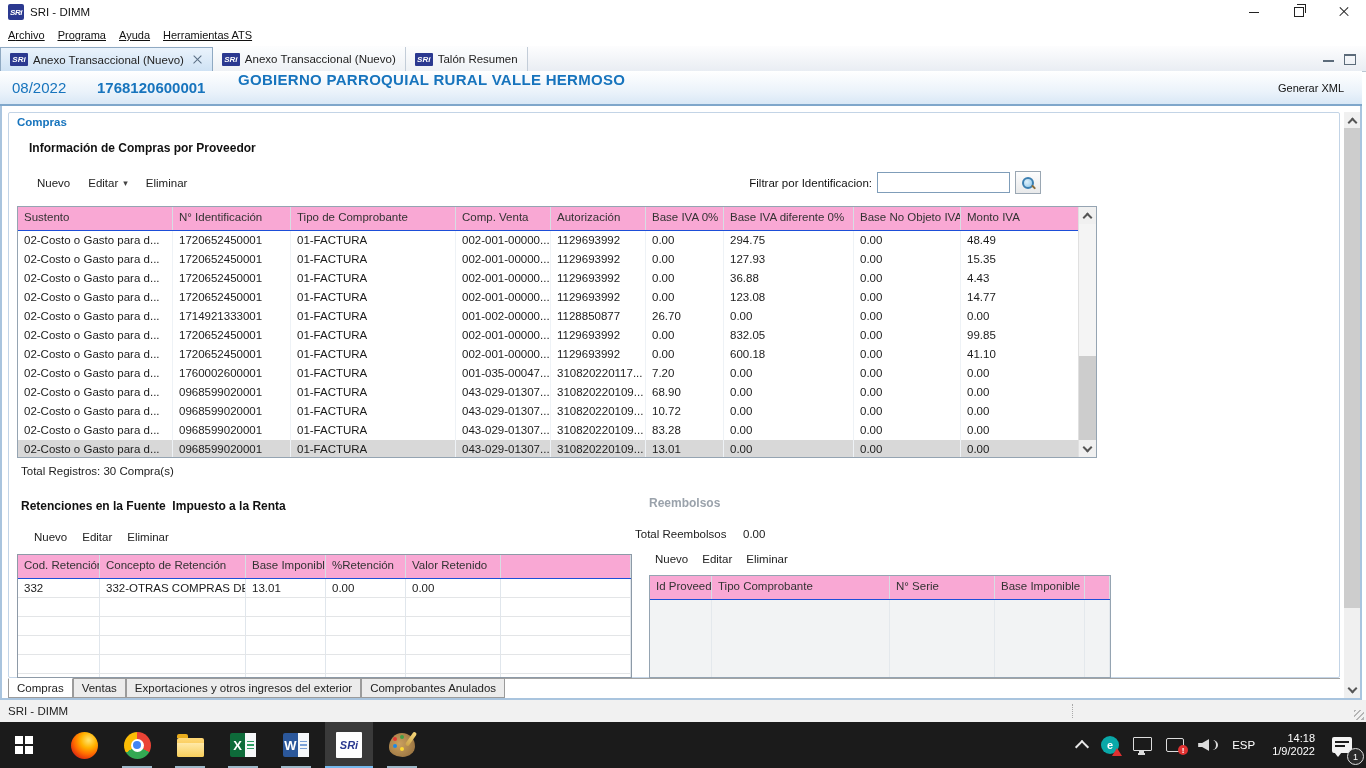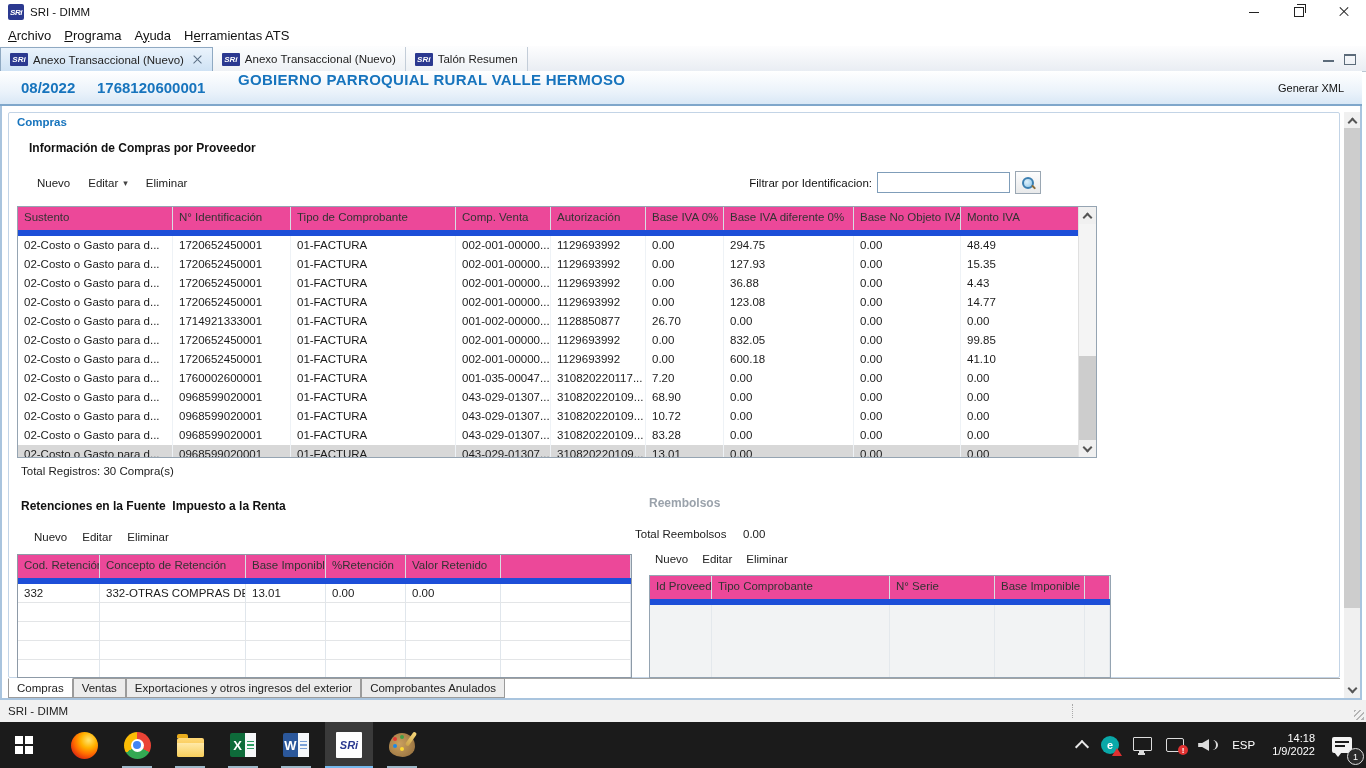--- a/index.html
+++ b/index.html
@@ -16,21 +16,21 @@
   .wbtn{width:45px;height:24px;display:flex;align-items:center;justify-content:center;}
   .glyph-min{width:10px;height:1px;background:#222;display:block;}
   .glyph-restore{position:relative;width:8px;height:8px;border:1px solid #222;background:#fff;display:block;}
   .glyph-restore::before{content:"";position:absolute;left:2px;top:-4px;width:8px;height:8px;border:1px solid #222;border-bottom:none;border-left:none;}
   .xbars{position:relative;width:10px;height:10px;display:block;}
   .xbars i{position:absolute;left:-1px;top:4px;width:12px;height:1.2px;background:#222;}
   .xbars .x1{transform:rotate(45deg);} .xbars .x2{transform:rotate(-45deg);}
 
   
   .menubar{position:absolute;left:0;top:24px;width:1366px;height:22px;background:#fff;display:flex;align-items:center;padding-left:8px;box-sizing:border-box;}
-  .menu-item{font-size:13px;color:#111;padding:3px 9px 3px 0;margin-right:4px;cursor:default;}
+  .menu-item{font-size:11px;color:#111;padding:3px 9px 3px 0;margin-right:4px;cursor:default;text-decoration:underline;}
   .u{text-decoration:underline;}
 
   
   .tabbar{position:absolute;left:0;top:46px;width:1366px;height:25px;
           background:linear-gradient(#fdfdfe,#e9edf3);border-bottom:1px solid #b9c6d2;display:flex;align-items:flex-end;}
   .tab{height:24px;display:flex;align-items:center;padding:0 9px;box-sizing:border-box;
        border-right:1px solid #c3cdd8;background:linear-gradient(#fcfdfe,#eef1f5);font-size:11.5px;color:#222;}
   .tab.active{background:linear-gradient(#eaf3fc,#cfe2f4);border:1px solid #8fa9c2;border-bottom:none;}
   .tab-logo{width:18px;height:13px;background:#2b3990;border-radius:1px;color:#fff;font-size:8px;font-weight:bold;
             font-style:italic;display:flex;align-items:center;justify-content:center;margin-right:5px;flex:0 0 auto;}
@@ -38,21 +38,21 @@
   .tab-close i{position:absolute;left:0;top:5px;width:11px;height:1.2px;background:#5a6e84;}
   .tab-close .x1{transform:rotate(45deg);} .tab-close .x2{transform:rotate(-45deg);}
   .view-btns{margin-left:auto;display:flex;align-items:center;gap:10px;padding:0 10px 6px 0;}
   .vmin{width:11px;height:3px;border-bottom:2px solid #5c6b7a;}
   .vmax{width:10px;height:8px;border:1px solid #5c6b7a;border-top:2px solid #5c6b7a;}
 
   
   .app-frame{position:absolute;left:0;top:71px;width:1362px;height:629px;border:2px solid #a9c4de;border-top:none;box-sizing:border-box;background:#fff;}
   .pagehead{position:absolute;left:0;top:71px;width:1362px;height:35px;
             background:linear-gradient(#ffffff,#eaf2fa 65%,#d9e8f6);border-bottom:2px solid #7fa7cb;box-sizing:border-box;}
-  .ph-period{position:absolute;left:12px;top:8px;font-size:15px;font-weight:bold;color:#1774bd;margin-left:9px;}
+  .ph-period{position:absolute;left:12px;top:8px;font-size:15px;font-weight:normal;color:#1774bd;}
   .ph-ruc{position:absolute;left:97px;top:8px;font-size:15px;font-weight:bold;color:#1774bd;}
   .ph-entity{position:absolute;left:238px;top:0;font-size:15px;font-weight:bold;color:#1774bd;letter-spacing:0.3px;}
   .ph-action{position:absolute;right:18px;top:11px;font-size:11px;color:#111;cursor:default;}
 
   
   .form-box{position:absolute;left:8px;top:112px;width:1332px;height:566px;border:1px solid #c3d4e6;border-radius:2px;background:#fff;box-sizing:border-box;}
   .section-label{position:absolute;left:8px;top:3px;font-size:11.5px;font-weight:bold;color:#1774bd;}
   .box-title{position:absolute;left:20px;top:28px;font-size:12px;font-weight:bold;color:#111;}
   .toolbar{position:absolute;display:flex;align-items:center;gap:18px;font-size:11.5px;color:#222;}
   .tbtn{cursor:default;display:flex;align-items:center;gap:5px;}
@@ -62,21 +62,21 @@
   .filter-label{font-size:11.5px;color:#111;}
   .filter-input{width:125px;height:19px;border:1px solid #7f9db9;font-size:11.5px;padding:0 3px;outline:none;}
   .search-btn{width:26px;height:23px;border:1px solid #9aa7b3;background:linear-gradient(#fdfdfd,#e8e9ea);
               display:flex;align-items:center;justify-content:center;padding:0;}
   .mag{position:relative;width:14px;height:14px;display:block;}
   .mag-c{position:absolute;left:1px;top:1px;width:8px;height:8px;border:2px solid #3c7fb1;border-radius:50%;background:radial-gradient(circle at 35% 35%,#dff0fa,#8ec6e8);}
   .mag-h{position:absolute;left:10px;top:10px;width:5px;height:2.4px;background:#8a6d3b;transform:rotate(45deg);border-radius:1px;}
 
   
   .swt-table{position:absolute;background:#fff;border:1px solid #95a4b2;box-sizing:border-box;overflow:hidden;}
-  .t-head{display:flex;height:23px;border-bottom:6px solid #1d4ed8;background:#ec4899;}
+  .t-head{display:flex;height:23px;border-bottom:1px solid #1d4ed8;background:#f9a8d4;}
   .t-hc{box-sizing:border-box;padding:4px 6px 0;font-size:11.5px;color:#333;border-right:1px solid #d7dde3;overflow:hidden;white-space:nowrap;flex:0 0 auto;}
   .t-row{display:flex;height:19px;flex:0 0 auto;}
   .t-row.grid{border-bottom:1px solid #e3e5e7;height:18px;}
   .t-row.sel{background:#d8d8d8;}
   .t-c{box-sizing:border-box;padding:2.5px 6px 0;font-size:11.5px;color:#1b1b1b;border-right:1px solid #eef2f6;overflow:hidden;white-space:nowrap;flex:0 0 auto;}
   .t-row.grid .t-c{border-right:1px solid #e0e6ec;}
   .t-fill{display:flex;}
   .t-fc{box-sizing:border-box;border-right:1px solid #e4e8ec;background:#f2f3f4;height:100%;flex:0 0 auto;}
 
   #mainTable{left:8px;top:93px;width:1080px;height:252px;}

